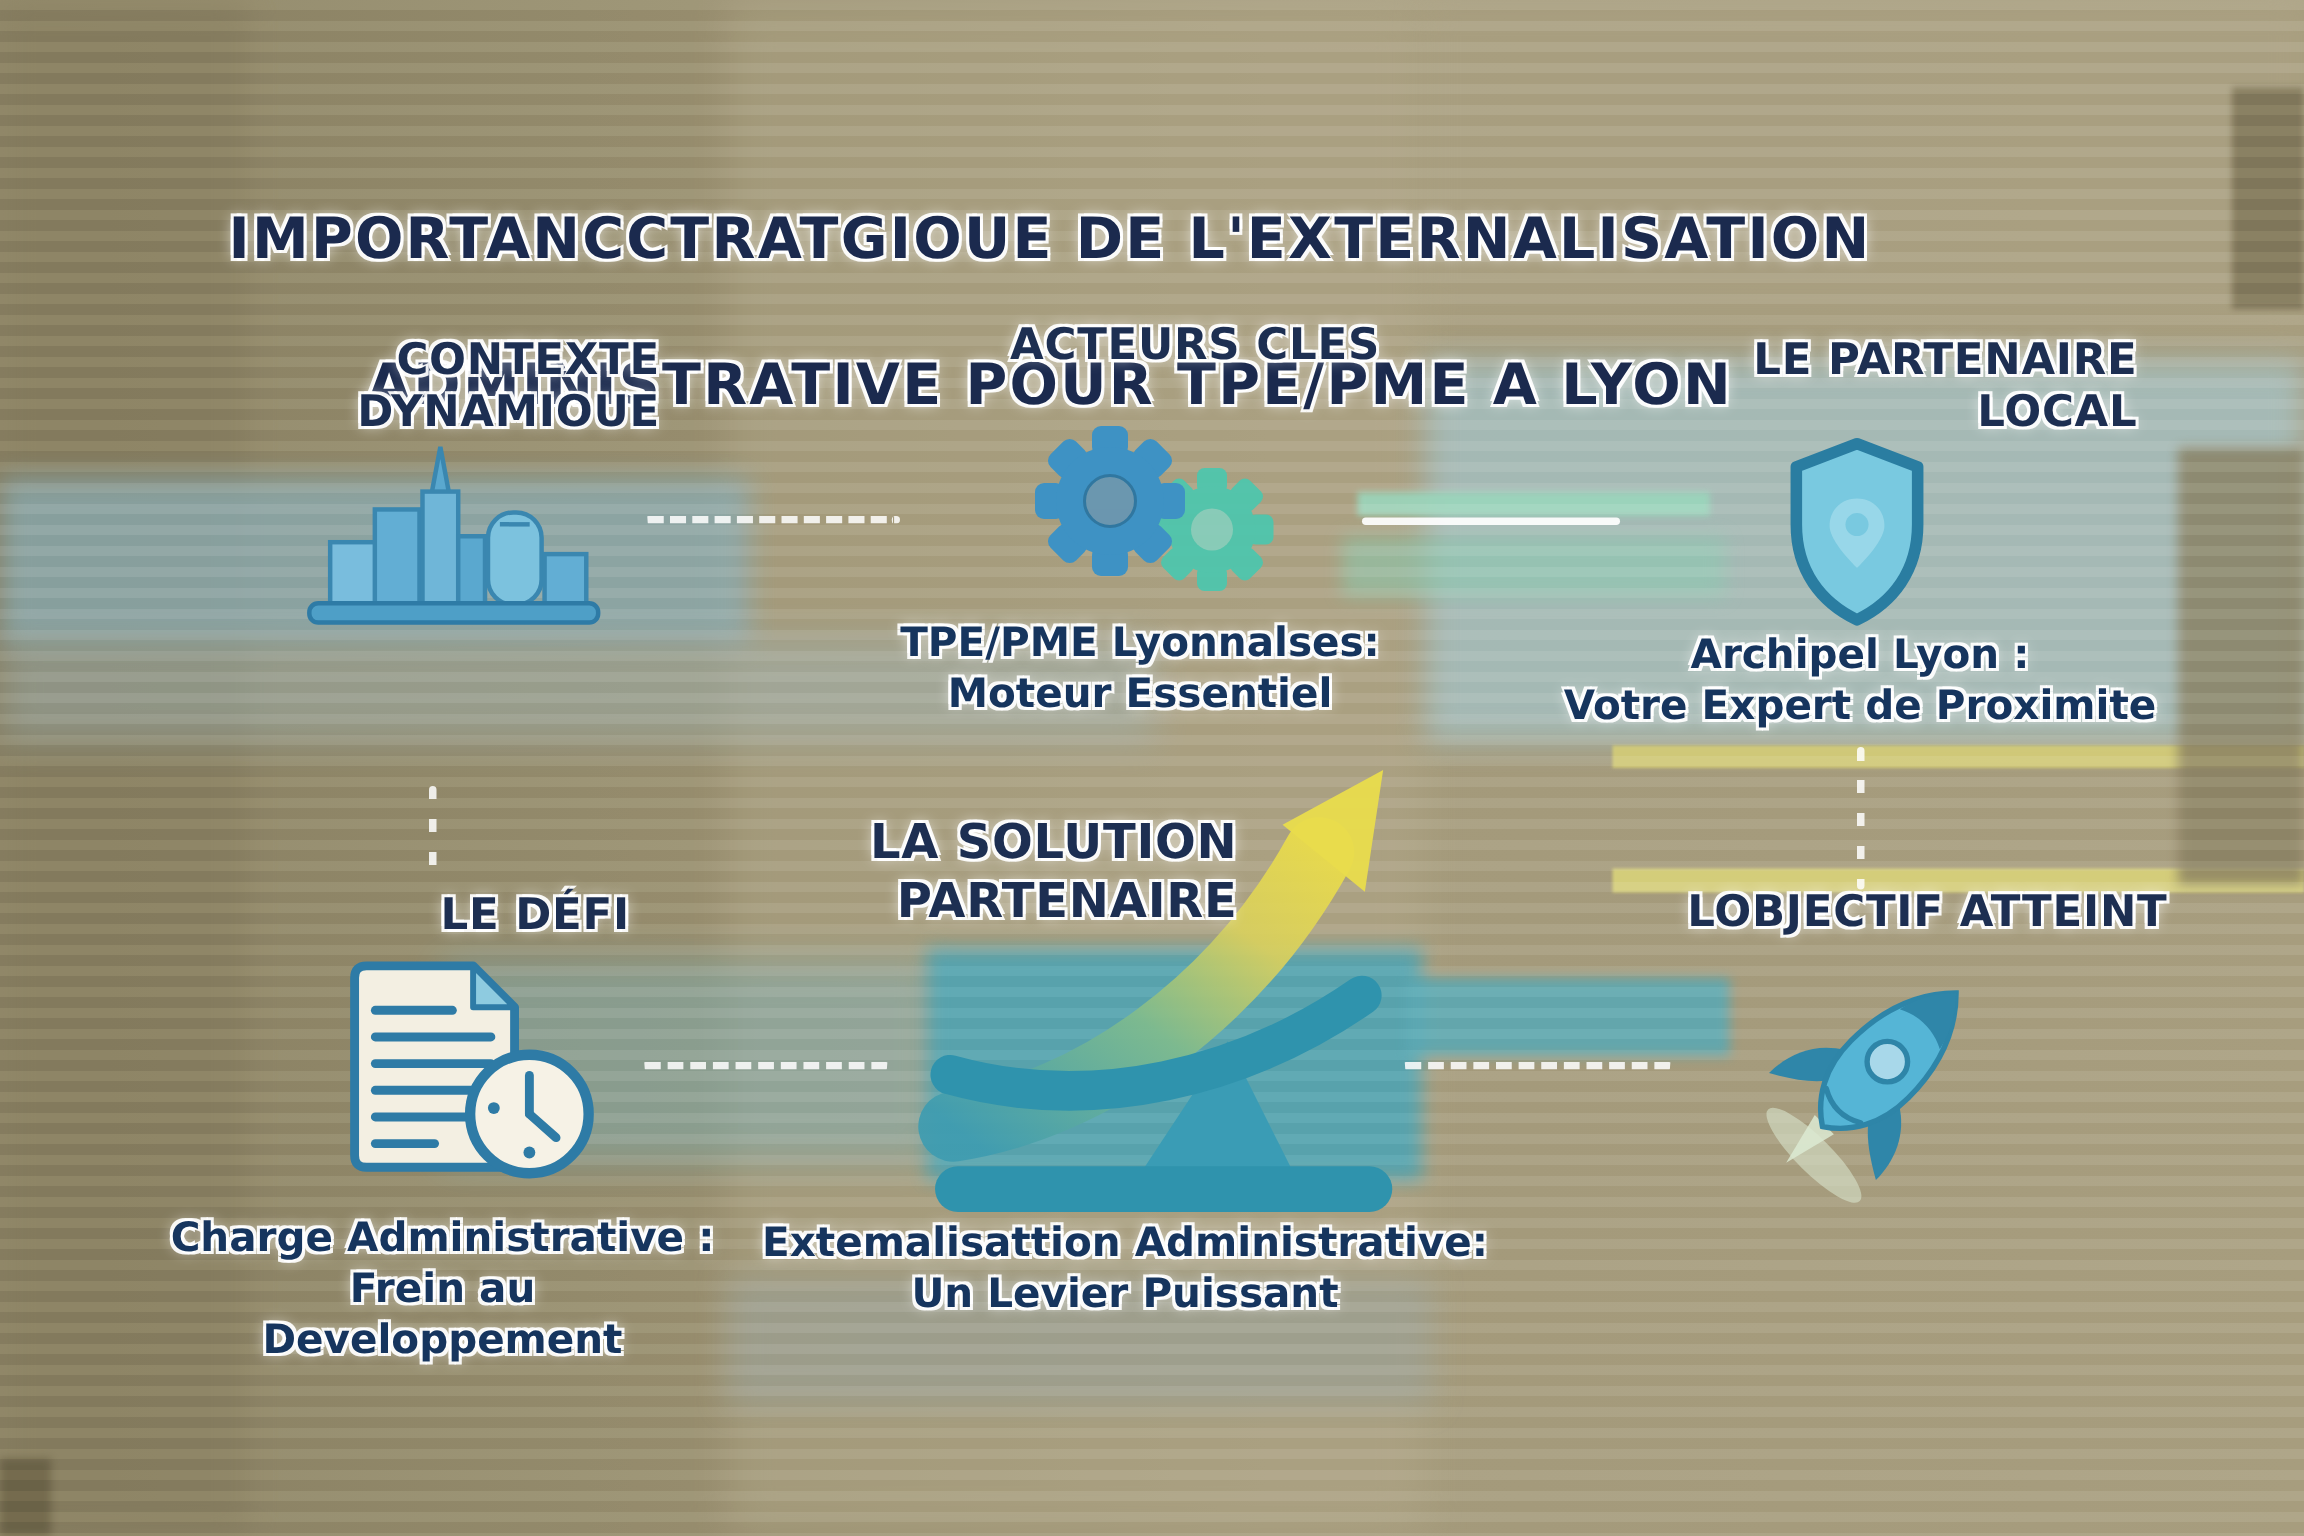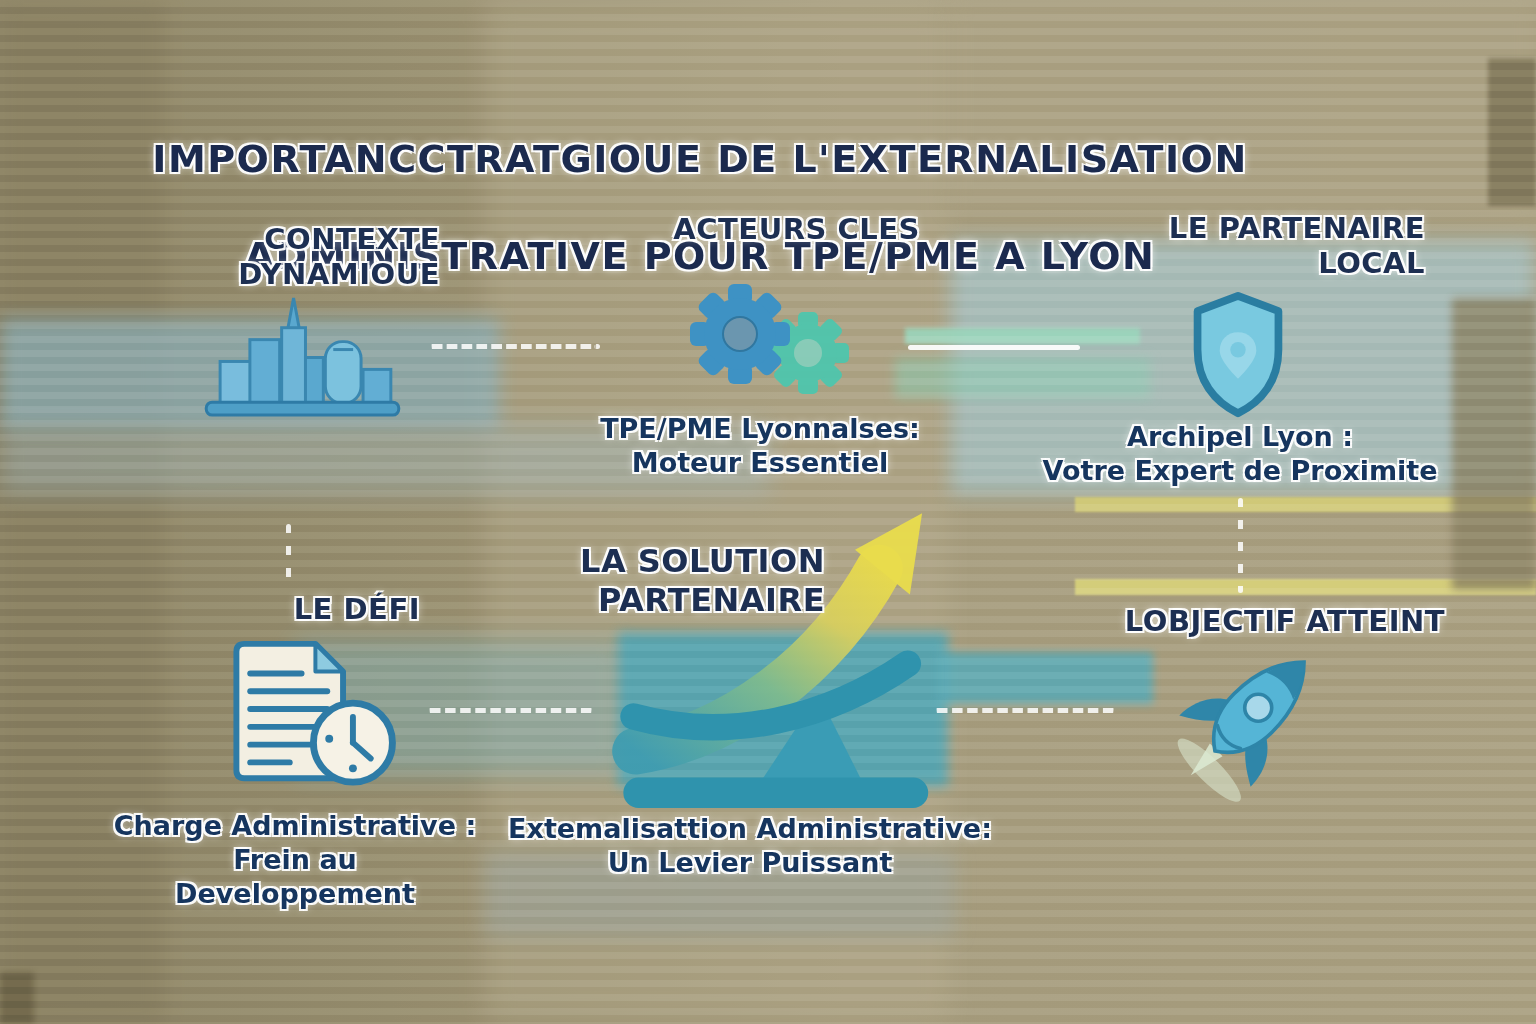--- a/index.html
+++ b/index.html
@@ -107,21 +107,21 @@
         <rect x="63" y="18" width="24" height="20" rx="6" transform="rotate(270 75 68)"></rect>
         <rect x="63" y="18" width="24" height="20" rx="6" transform="rotate(315 75 68)"></rect>
         <circle cx="75" cy="68" r="36"></circle>
         <circle cx="75" cy="68" r="17" fill="#7b98a8" opacity="0.75" stroke="#2c6e94" stroke-width="2"></circle>
       </g>
     </svg>
   </div>
   <div class="txt sec-caption" style="left:575px;top:412px;width:370px;">TPE/PME Lyonnalses:
 Moteur Essentiel</div>
 
-  <div class="txt sec-heading" style="left:1055px;top:211px;width:370px;">LE PARTENAIRE
+  <div class="txt sec-heading" style="left:1055px;top:222px;width:370px;">LE PARTENAIRE
 LOCAL</div>
   <div class="icon-box" style="left:1185px;top:290px;width:106px;height:130px;">
     <svg viewBox="0 0 110 135" xmlns="http://www.w3.org/2000/svg">
       <path d="M55 6 L97 22 V62 C97 94 80 116 55 128 C30 116 13 94 13 62 V22 Z" fill="#79c9e0" stroke="#2a7da1" stroke-width="8" stroke-linejoin="round"></path>
       <path d="M55 44 C66 44 74 52 74 63 C74 74 55 92 55 92 C55 92 36 74 36 63 C36 52 44 44 55 44 Z" fill="#9ed9ea" opacity="0.85"></path>
       <circle cx="55" cy="62" r="8" fill="#79c9e0"></circle>
     </svg>
   </div>
   <div class="txt sec-caption" style="left:1030px;top:420px;width:420px;">Archipel Lyon :
 Votre Expert de Proximite</div>
@@ -166,21 +166,21 @@
         <line x1="136" y1="108" x2="136" y2="82"></line>
         <line x1="136" y1="108" x2="154" y2="124"></line>
       </g>
       <circle cx="112" cy="104" r="4" fill="#2e7ba6"></circle>
       <circle cx="136" cy="134" r="4" fill="#2e7ba6"></circle>
     </svg>
   </div>
   <div class="txt sec-caption" style="left:110px;top:796px;width:370px;margin-top:13px;">Charge Administrative :
 Frein au Developpement</div>
 
-  <div class="txt sec-heading" style="left:1065px;top:590px;width:380px;margin-top:14px;">LOBJECTIF ATTEINT</div>
+  <div class="txt sec-heading" style="left:1065px;top:590px;width:380px;">LOBJECTIF ATTEINT</div>
   <div class="icon-box" style="left:1155px;top:628px;width:195px;height:180px;">
     <svg viewBox="0 0 200 200" xmlns="http://www.w3.org/2000/svg">
       <ellipse cx="52" cy="158" rx="48" ry="13" transform="rotate(45 52 158)" fill="#dcead2" opacity="0.55"></ellipse>
       <g transform="rotate(45 100 95)">
         <polygon points="90,152 110,152 100,192" fill="#dcead2" opacity="0.85"></polygon>
         <path d="M72 102 C52 114 44 134 44 154 C58 146 70 138 78 128 Z" fill="#2f86a9"></path>
         <path d="M128 102 C148 114 156 134 156 154 C142 146 130 138 122 128 Z" fill="#2f86a9"></path>
         <path d="M100 14 C122 36 130 64 130 94 C130 122 118 142 100 154 C82 142 70 122 70 94 C70 64 78 36 100 14 Z" fill="#55b5d6" stroke="#2e85a8" stroke-width="4"></path>
         <path d="M100 14 C111 25 118 38 121 52 C108 45 92 45 79 52 C82 38 89 25 100 14 Z" fill="#2f86a9"></path>
         <circle cx="100" cy="86" r="15" fill="#a8d8ea" stroke="#2e85a8" stroke-width="4"></circle>

